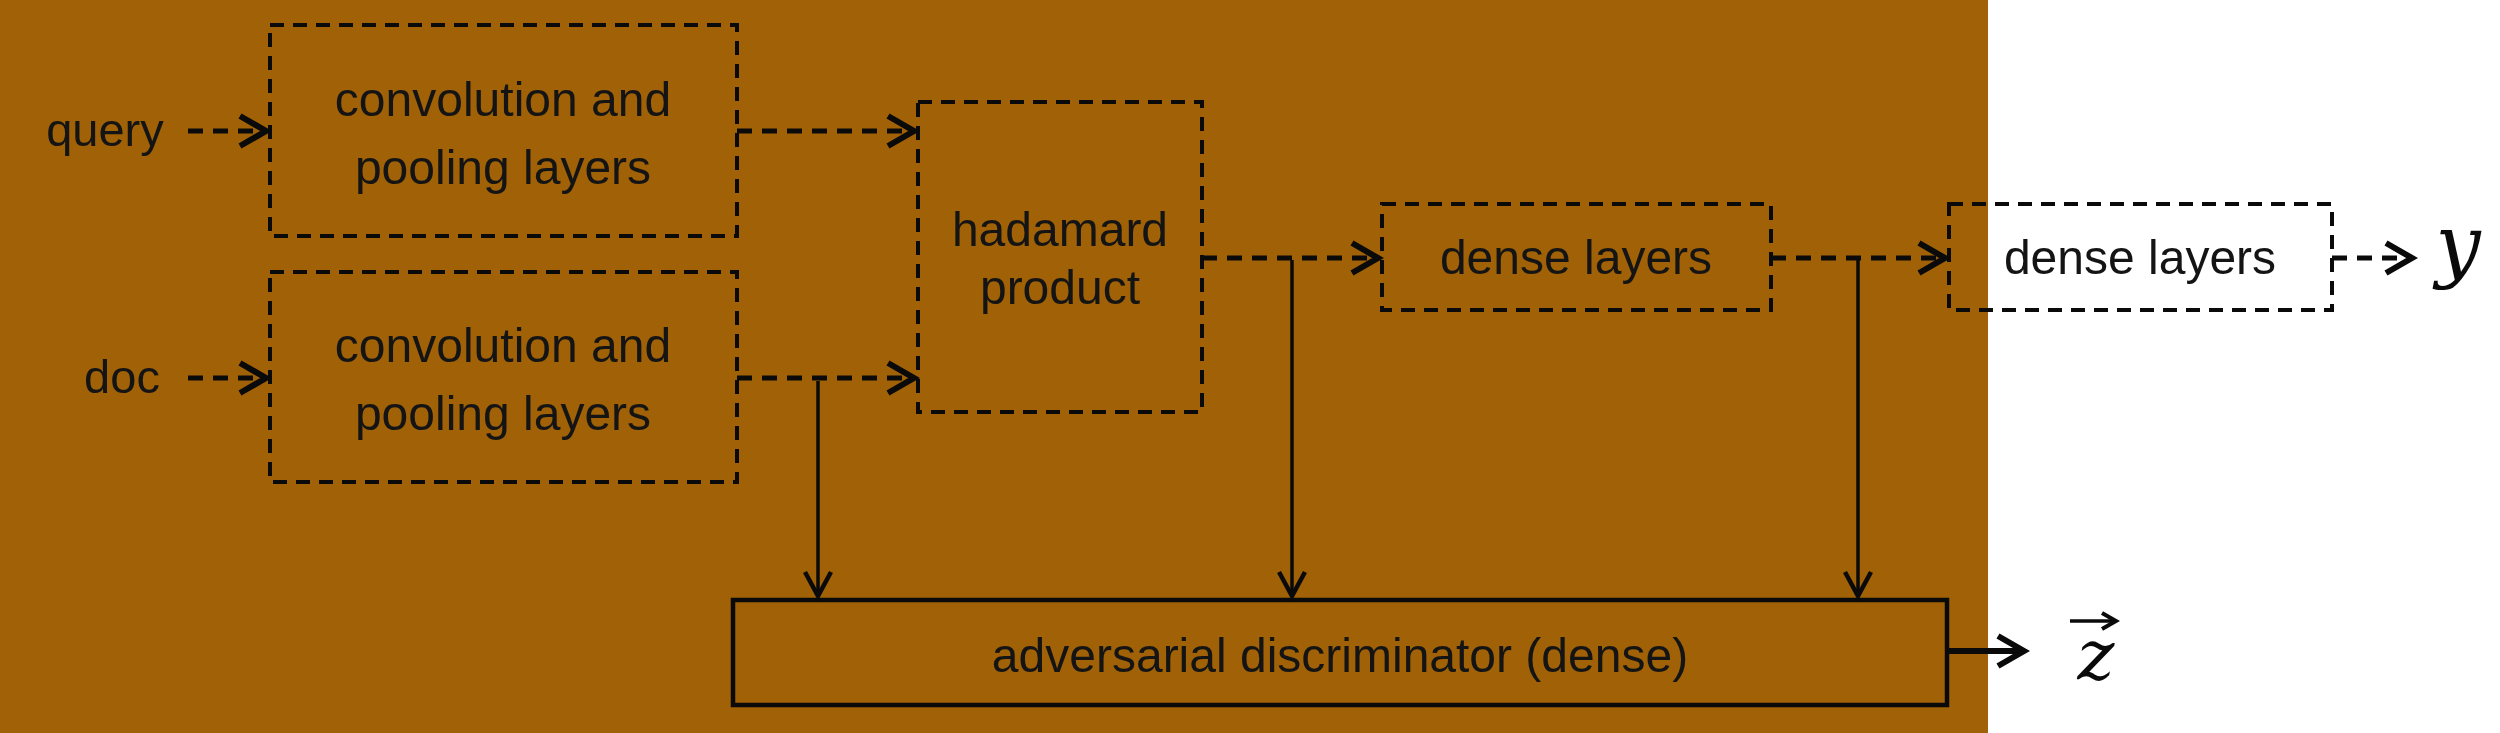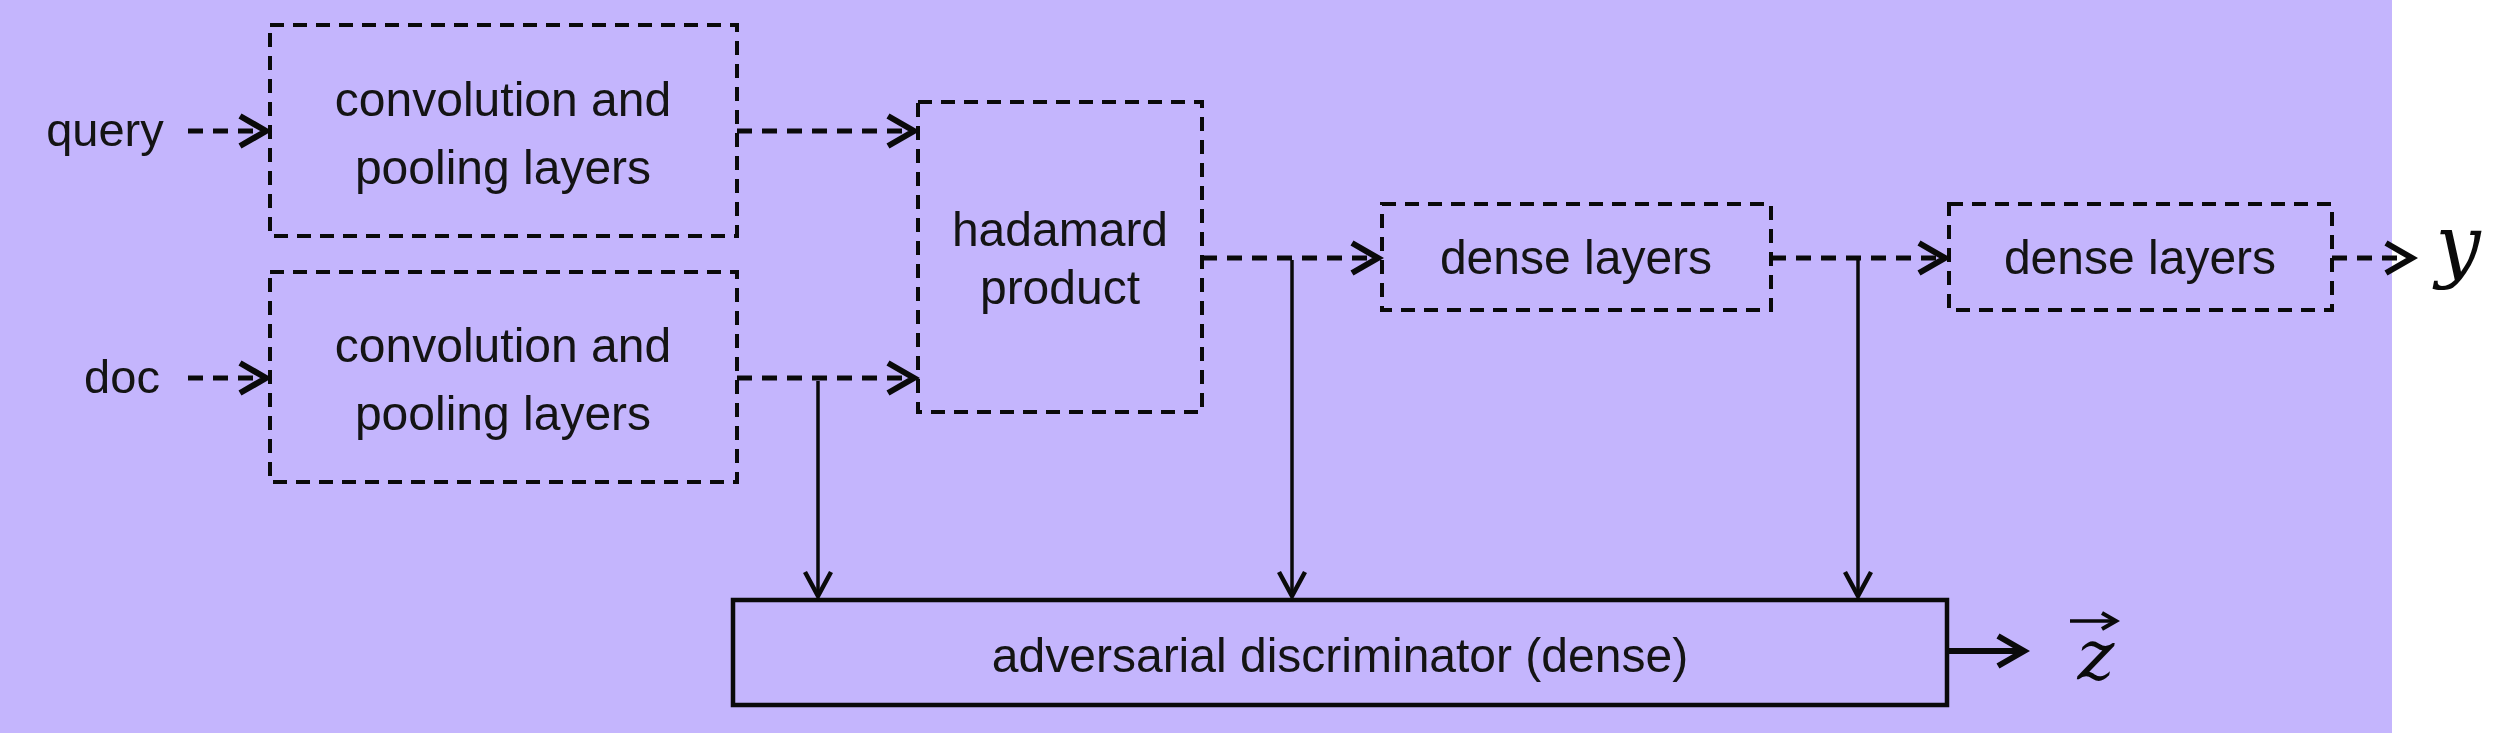--- a/index.html
+++ b/index.html
@@ -2,23 +2,23 @@
 <html><head>
 <meta charset="utf-8">
 <style>
   html, body {
     margin: 0;
     padding: 0;
     background: #ffffff;
   }
   .canvas {
     position: relative;
-    width: 2392px;
+    width: 1988px;
     height: 733px;
-    background: #c4b5fd;
+    background: #a16207;
     font-family: "Liberation Sans", sans-serif;
   }
   svg { display: block; }
 
   .box-dashed {
     fill: none;
     stroke: #0a0a0a;
     stroke-width: 4;
     stroke-dasharray: 14 9;
   }

